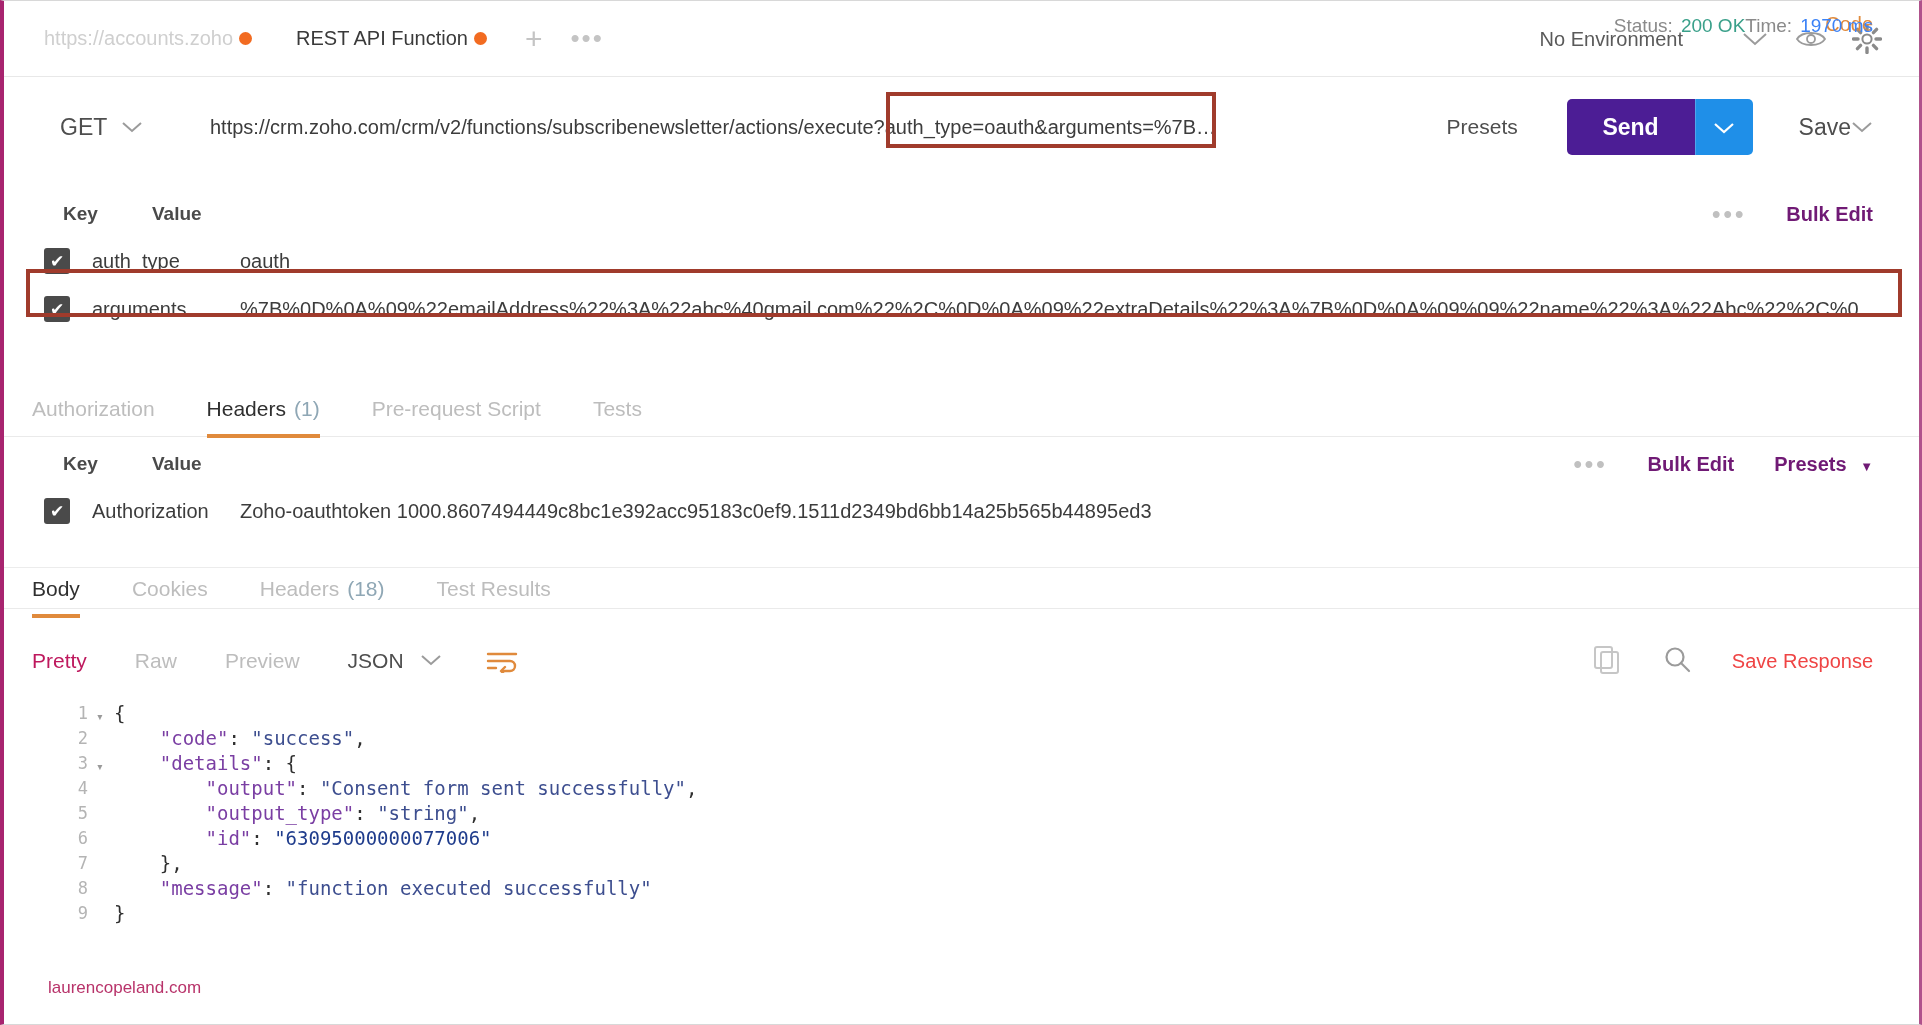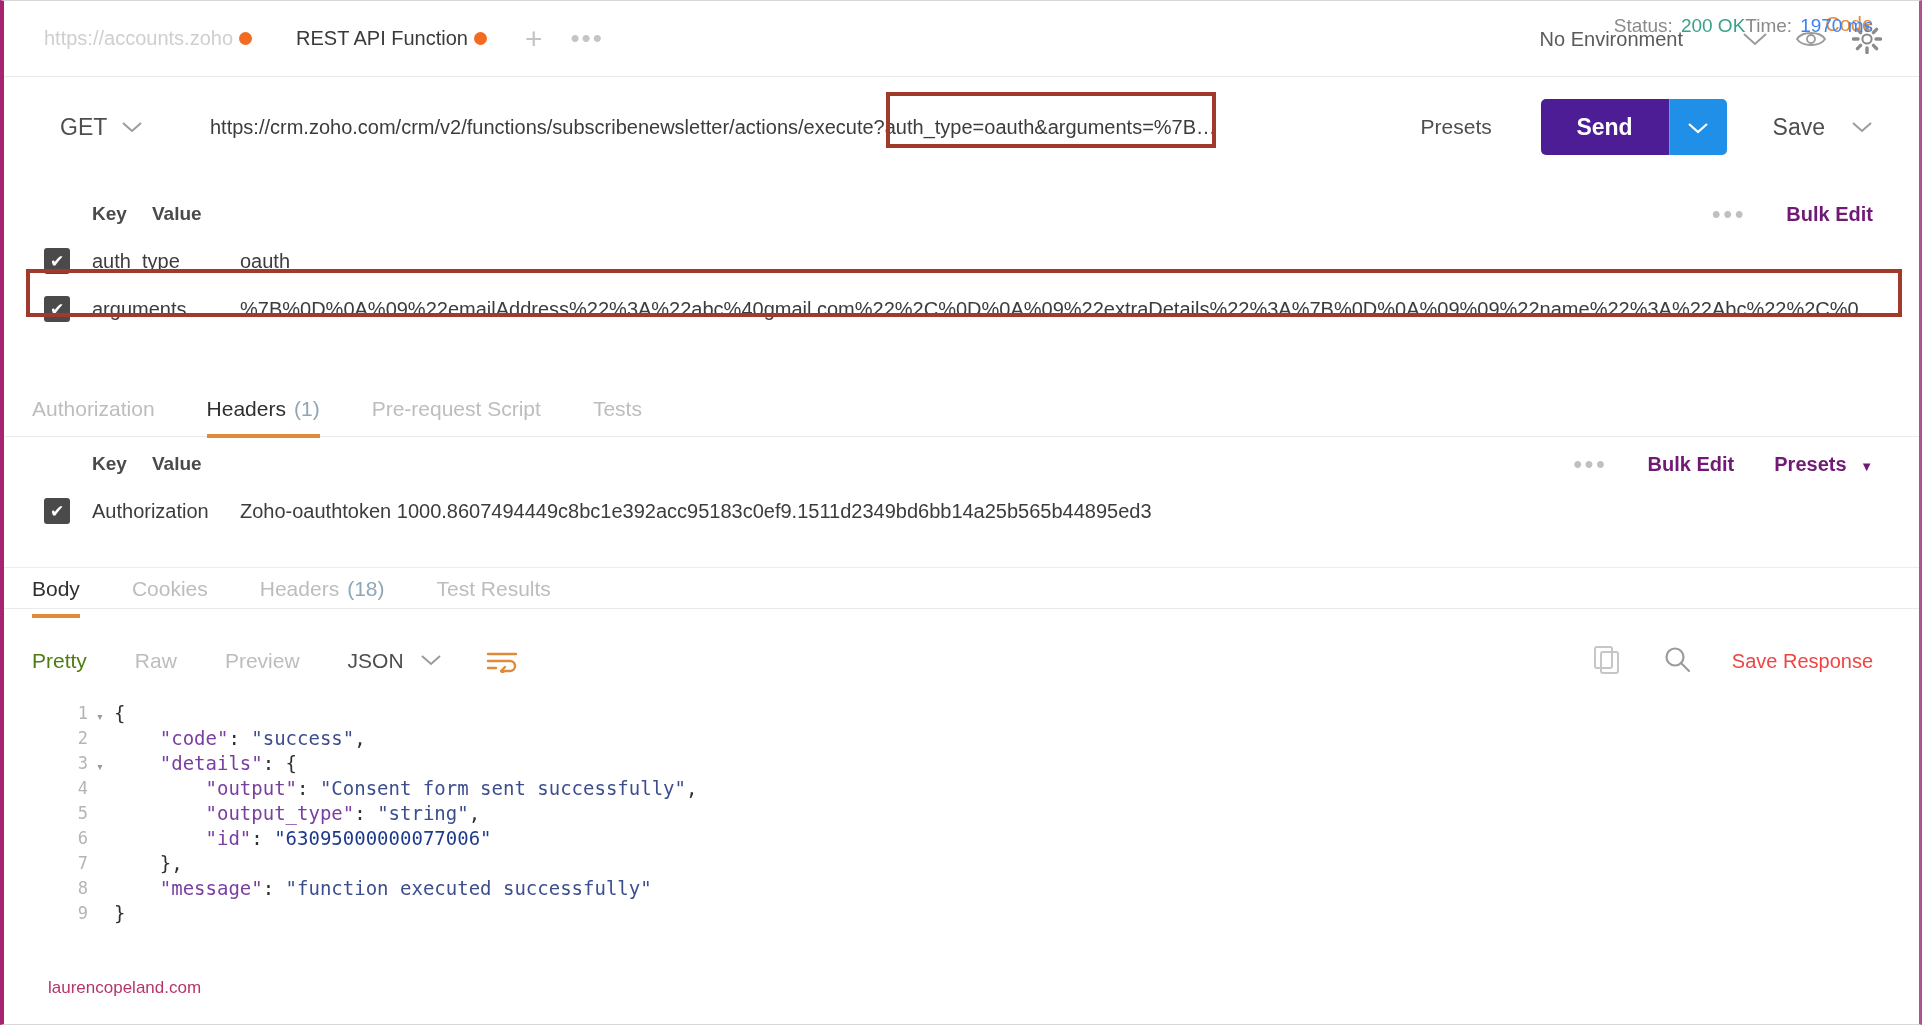--- a/index.html
+++ b/index.html
@@ -95,32 +95,32 @@
   }
   .send-caret {
     background: #1f8fe8; color: #ffffff;
     width: 58px; height: 56px;
     display: flex; align-items: center; justify-content: center;
     border-left: 1px solid #4fa6ec;
     border-radius: 0 5px 5px 0;
     font-size: 15px;
   }
   .save-group {
-    display: flex; align-items: center; gap: 26px;
+    display: flex; align-items: center; 
     margin-left: 46px; margin-right: 46px;
   }
   .save-label { font-size: 23px; color: #4e4e4e; }
   .save-caret { font-size: 15px; color: #9b9b9b; }
 
   
   .kv-head {
     display: flex; align-items: center; height: 46px;
     font-size: 19px; font-weight: bold; color: #4a4a4a;
   }
-  .kv-head .c-key { width: 148px; padding-left: 88px; }
+  .kv-head .c-key { width: 148px; padding-left: 59px; }
   .kv-head .c-val { flex: 1; }
   .kv-row {
     display: flex; align-items: center; height: 48px;
     font-size: 20px; color: #3c3c3c;
   }
   .kv-row .cb { width: 88px; padding-left: 40px; }
   .kv-row .c-key { width: 148px; }
   .kv-row .c-val {
     flex: 1; white-space: nowrap; overflow: hidden;
     text-overflow: ellipsis; padding-right: 28px;
@@ -194,21 +194,21 @@
 
   
   .body-toolbar {
     position: absolute; top: 630px; left: 0; right: 0; height: 60px;
     display: flex; align-items: center;
   }
   .btab {
     font-size: 21px; color: #bdbdbd; margin-right: 48px; white-space: nowrap;
   }
   .btab:first-child { margin-left: 28px; }
-  .btab.active { color: #4d7c0f; }
+  .btab.active { color: #be185d; }
   .json-sel {
     display: flex; align-items: center; gap: 16px;
     font-size: 21px; color: #4e4e4e; margin-right: 44px;
   }
   .json-sel .caret { font-size: 14px; color: #9b9b9b; }
   .wrap-icon { display: inline-flex; }
   .resp-actions {
     position: absolute; right: 46px;
     display: flex; align-items: center; gap: 40px;
   }

